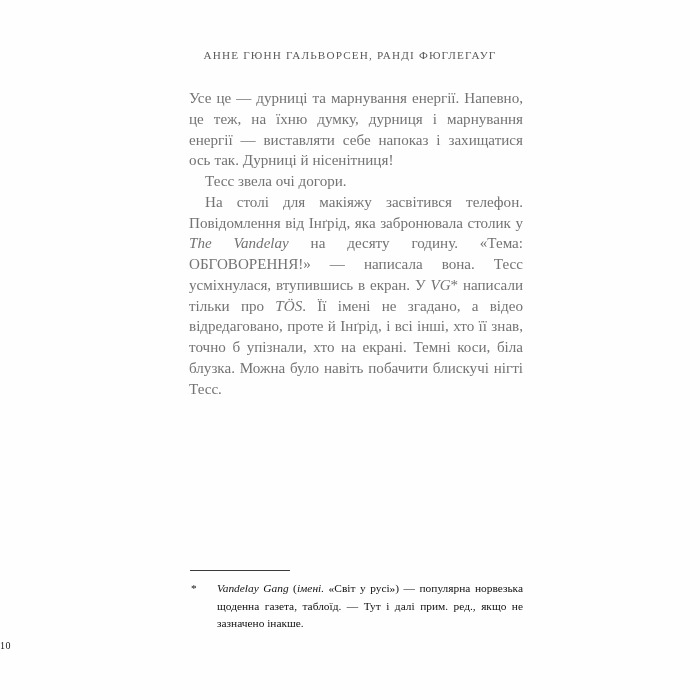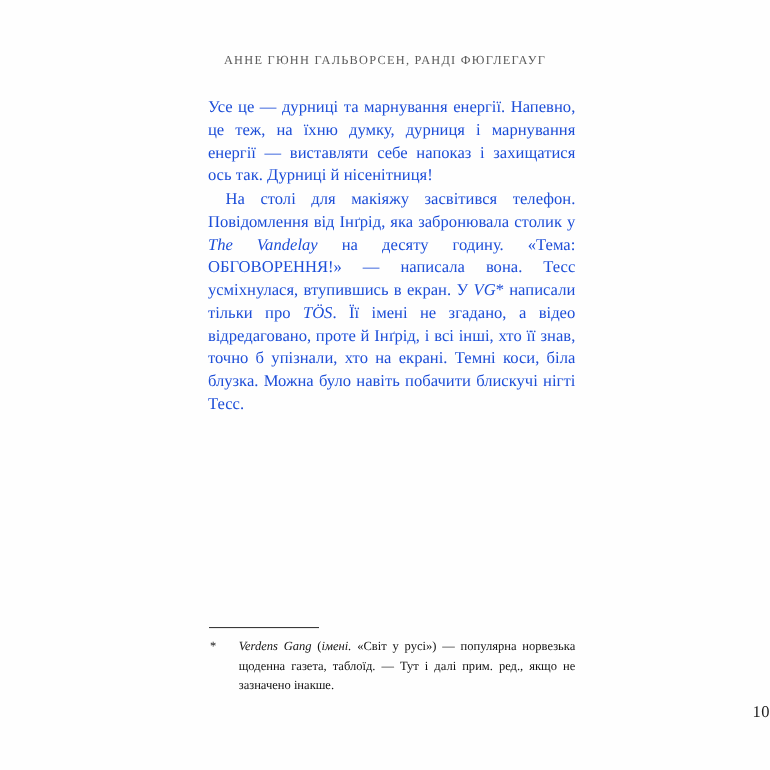--- a/index.html
+++ b/index.html
@@ -47,21 +47,21 @@
     width: 334px;
   }
 
   .para {
     margin: 0;
     font-size: 15.1px;
     line-height: 20.75px;
     text-align: justify;
     text-justify: inter-word;
     text-indent: 0;
-    color: #1d4ed8;
+    color: #737373;
     hyphens: manual;
     word-spacing: 0.1px;
   }
   .para.indent {
     text-indent: 16px;
   }
   .para i, .para em {
   }
 
   
@@ -96,41 +96,42 @@
   .footnote i, .footnote em {
     font-style: italic;
   }
 
   
   .folio {
     position: absolute;
     top: 640px;
     left: 0;
     width: 700px;
-    text-align: right;
-    font-size: 15px;
+    text-align: left;
+    font-size: 10px;
     color: #1a1a1a;
     letter-spacing: 0.4px;
   }
 </style>
 </head>
 <body>
 
 <div class="page">
 
   <div class="running-head">АННЕ ГЮНН ГАЛЬВОРСЕН, РАНДІ ФЮГЛЕГАУГ</div>
 
   <div class="textblock">
     <p class="para">Усе це — дурниці та марнування енергії. Напевно, це теж, на їхню думку, дурниця і марнування енергії — виставляти себе напоказ і захищатися ось так. Дурниці й нісенітниця!</p>
+    <p class="para indent">Тесс звела очі догори.</p>
     <p class="para indent">На столі для макіяжу засвітився телефон. Повідомлення від Інґрід, яка забронювала столик у <i>The Vandelay</i> на десяту годину. «Тема: ОБГОВОРЕННЯ!» — написала вона. Тесс усміхнулася, втупившись в екран. У <i>VG</i>* написали тільки про <i>TÖS</i>. Її імені не згадано, а відео відредаговано, проте й Інґрід, і всі інші, хто її знав, точно б упізнали, хто на екрані. Темні коси, біла блузка. Можна було навіть побачити блискучі нігті Тесс.</p>
   </div>
 
   <div class="footnote-zone">
     <div class="footnote-rule"></div>
     <div class="footnote">
       <span class="footnote-marker">*</span>
-      <span><i>Verdens Gang</i> (<i>імені.</i> «Світ у русі») — популярна норвезька щоденна газета, таблоїд. — Тут і далі прим. ред., якщо не зазначено інакше.</span>
+      <span><i>Vandelay Gang</i> (<i>імені.</i> «Світ у русі») — популярна норвезька щоденна газета, таблоїд. — Тут і далі прим. ред., якщо не зазначено інакше.</span>
     </div>
   </div>
 
   <div class="folio">10</div>
 
 </div>
 
 </body></html>

